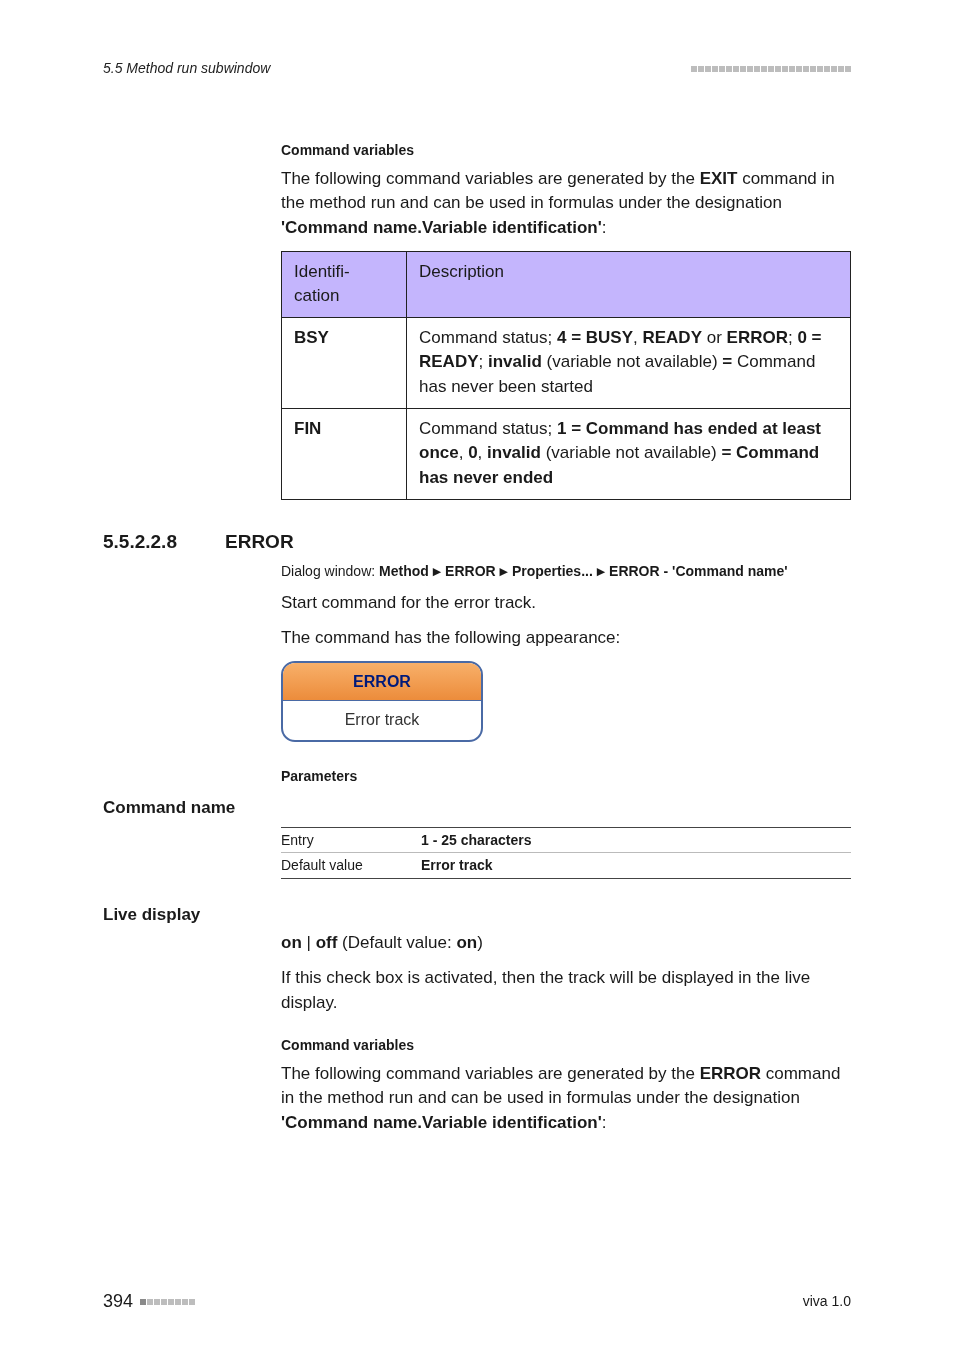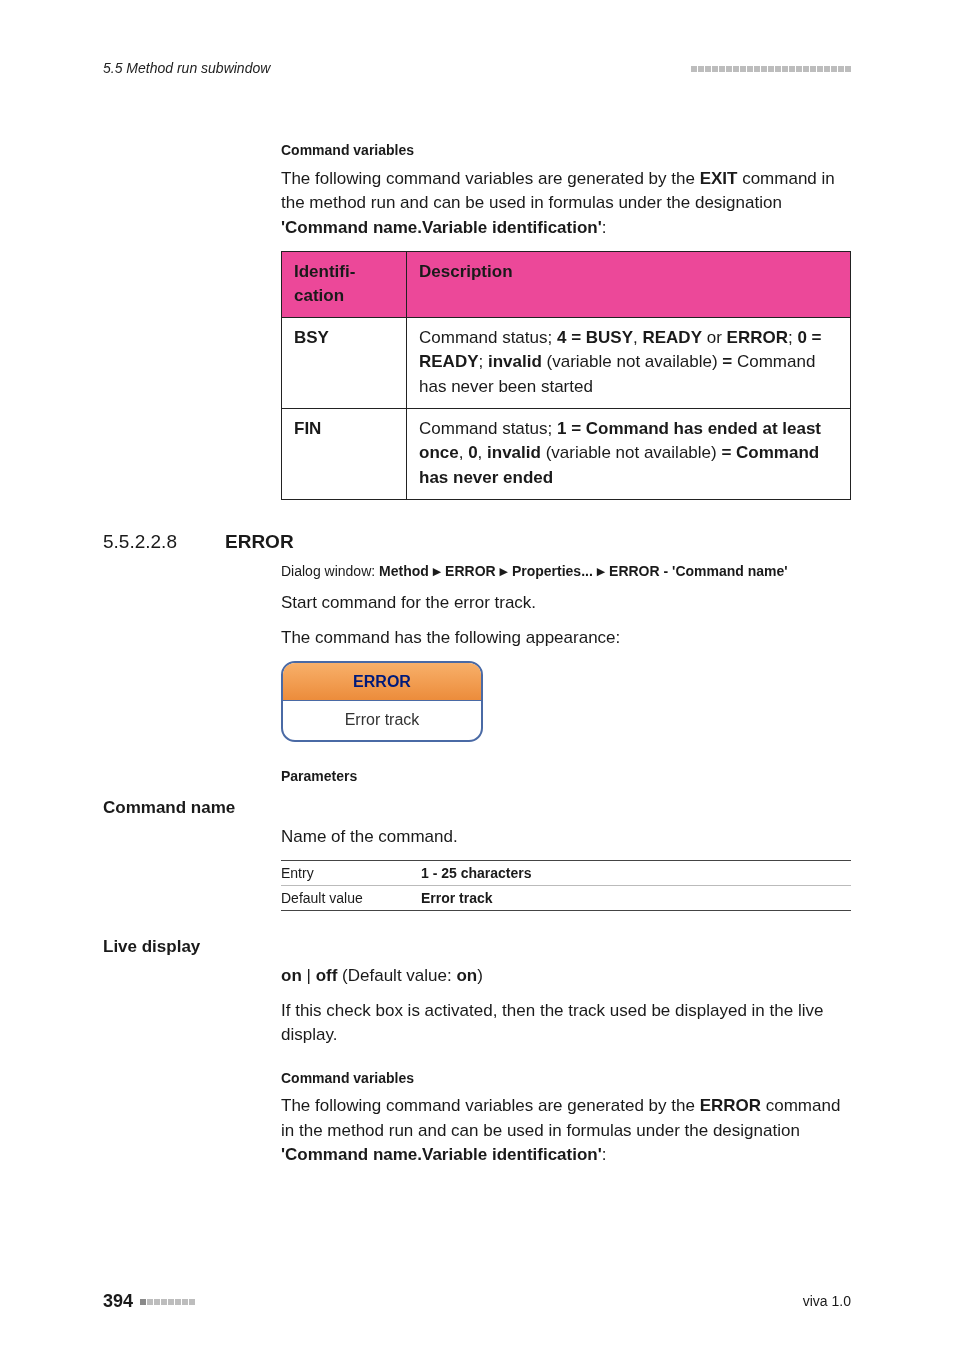--- a/index.html
+++ b/index.html
@@ -46,36 +46,36 @@
     margin: 6px 0 28px 0;
   }
   table.var-table th, table.var-table td {
     border: 1.5px solid #222;
     padding: 8px 12px;
     text-align: left;
     vertical-align: top;
     font-size: 17px;
   }
   table.var-table th {
-    font-weight: 700;
-    background: #ec4899;
+    font-weight: 400;
+    background: #c4b5fd;
   }
   table.var-table th:first-child,
   table.var-table td:first-child {
     width: 100px;
   }
   .subsection-row {
     display: flex;
     align-items: baseline;
     margin-bottom: 6px;
     margin-left: 0;
   }
   .subsection-num {
     width: 122px;
-    font-weight: 400;
+    font-weight: 700;
     font-size: 19px;
     margin-left: -0px;
   }
   .subsection-title {
     font-weight: 800;
     font-size: 19px;
   }
   .dialog-line {
     font-size: 14px;
     margin: 0 0 10px 0;
@@ -129,21 +129,21 @@
   .footer {
     position: absolute;
     bottom: 36px;
     left: 103px;
     right: 103px;
     display: flex;
     justify-content: space-between;
     align-items: center;
     font-size: 14px;
   }
-  .footer .pn { font-weight: 700; font-size: 18px; margin-right: 6px; }
+  .footer .pn { font-weight: 400; font-size: 18px; margin-right: 6px; }
   .footer-left { display:flex; align-items:center; }
 </style>
 </head>
 <body>
 
 <div class="page">
 
   <div class="running-head">
     <div class="running-head-left">5.5 Method run subwindow</div>
     <div class="dashes">
@@ -196,41 +196,40 @@
     <div class="error-widget">
       <div class="hdr">ERROR</div>
       <div class="bdy">Error track</div>
     </div>
 
     <h4 class="sec-heading">Parameters</h4>
   </div>
 
   <div class="param-label-left">Command name</div>
   <div class="content-col">
-    <p>Name of the command.</p>
     <table class="param-spec">
       <tbody>
           <tr>
         <td>Entry</td>
         <td><b>1 - 25 characters</b></td>
       </tr>
       <tr>
         <td>Default value</td>
         <td><b>Error track</b></td>
       </tr>
     </tbody>
       </table>
   </div>
 
   <div class="param-label-left">Live display</div>
   <div class="content-col">
     <p>
       <b>on</b><span> | </span><b>off</b><span> (Default value: </span><b>on</b><span>)</span>
     </p>
-    <p>If this check box is activated, then the track used be displayed in the live display.</p>
+    <p>If this check box is activated, then the track will be displayed in the live display.</p>
 
     <h4 class="sec-heading" style="margin-top:20px;">Command variables</h4>
     <p>
       <span>The following command variables are generated by the </span><b>ERROR</b><span> command in the method run and can be used in formulas under the designation </span><b>'Command name.Variable identification'</b><span>:</span>
     </p>
   </div>
 
   <div class="footer">
     <div class="footer-left">
       <span class="pn">394</span>

